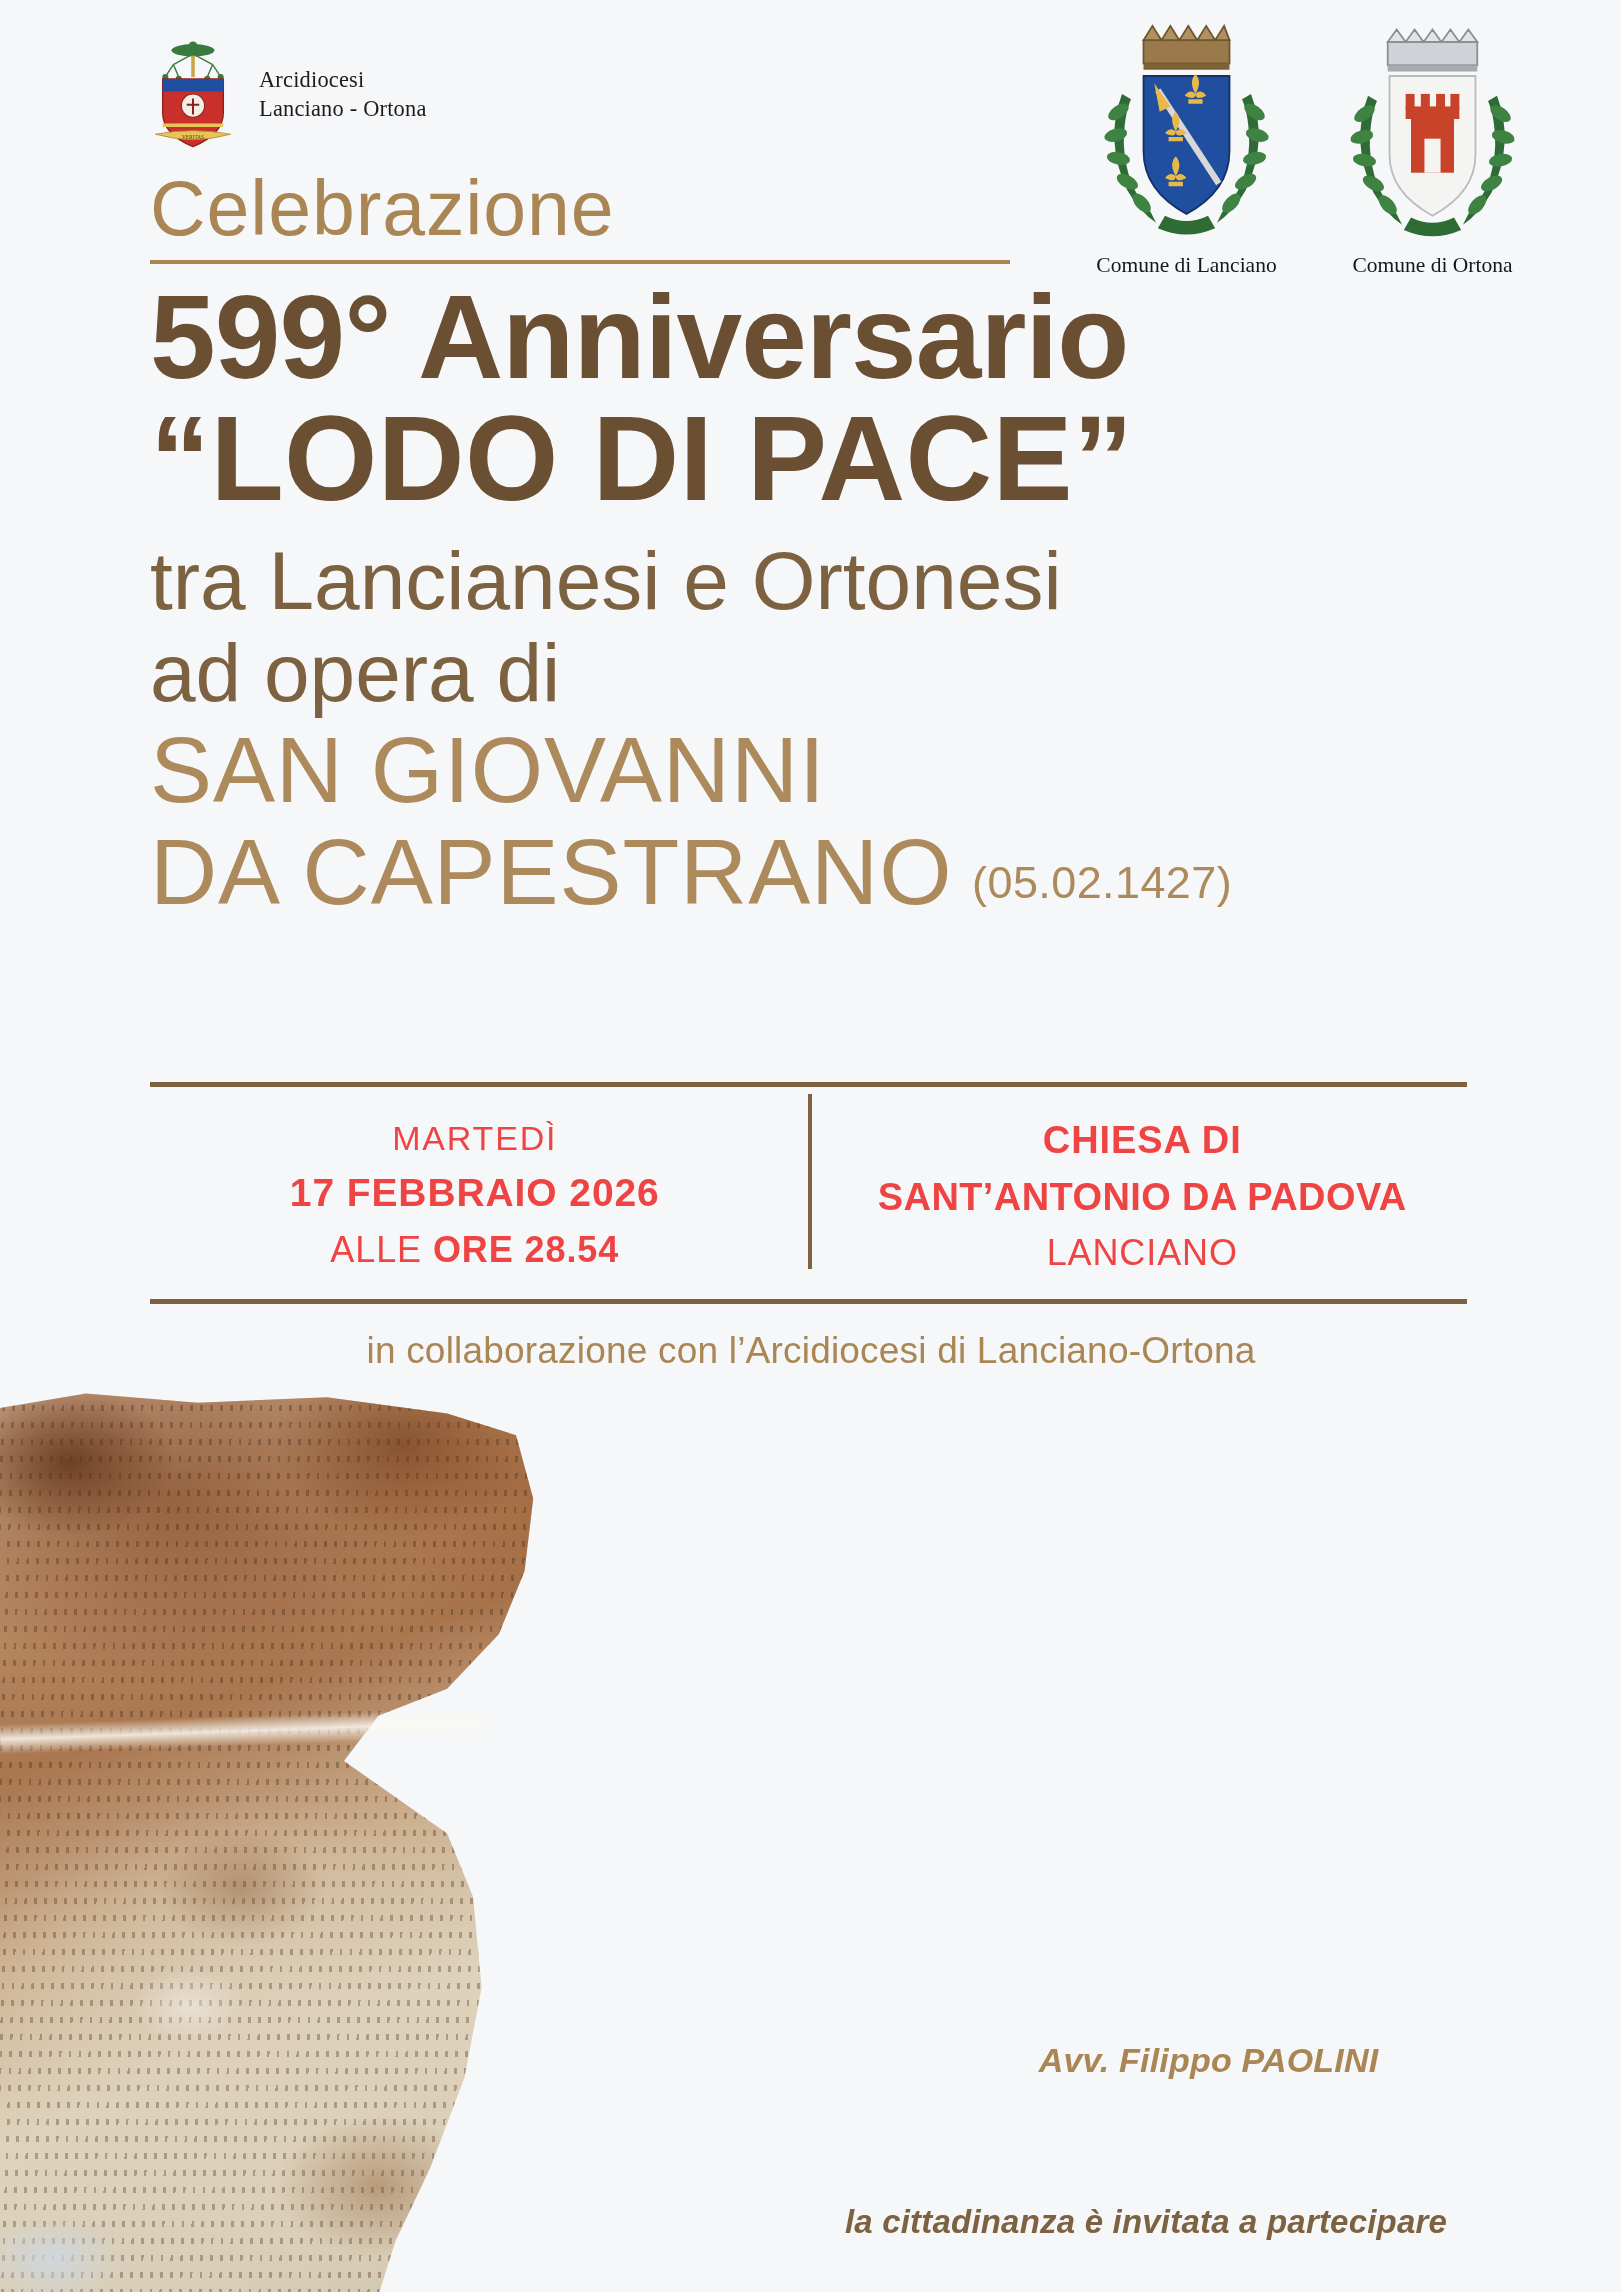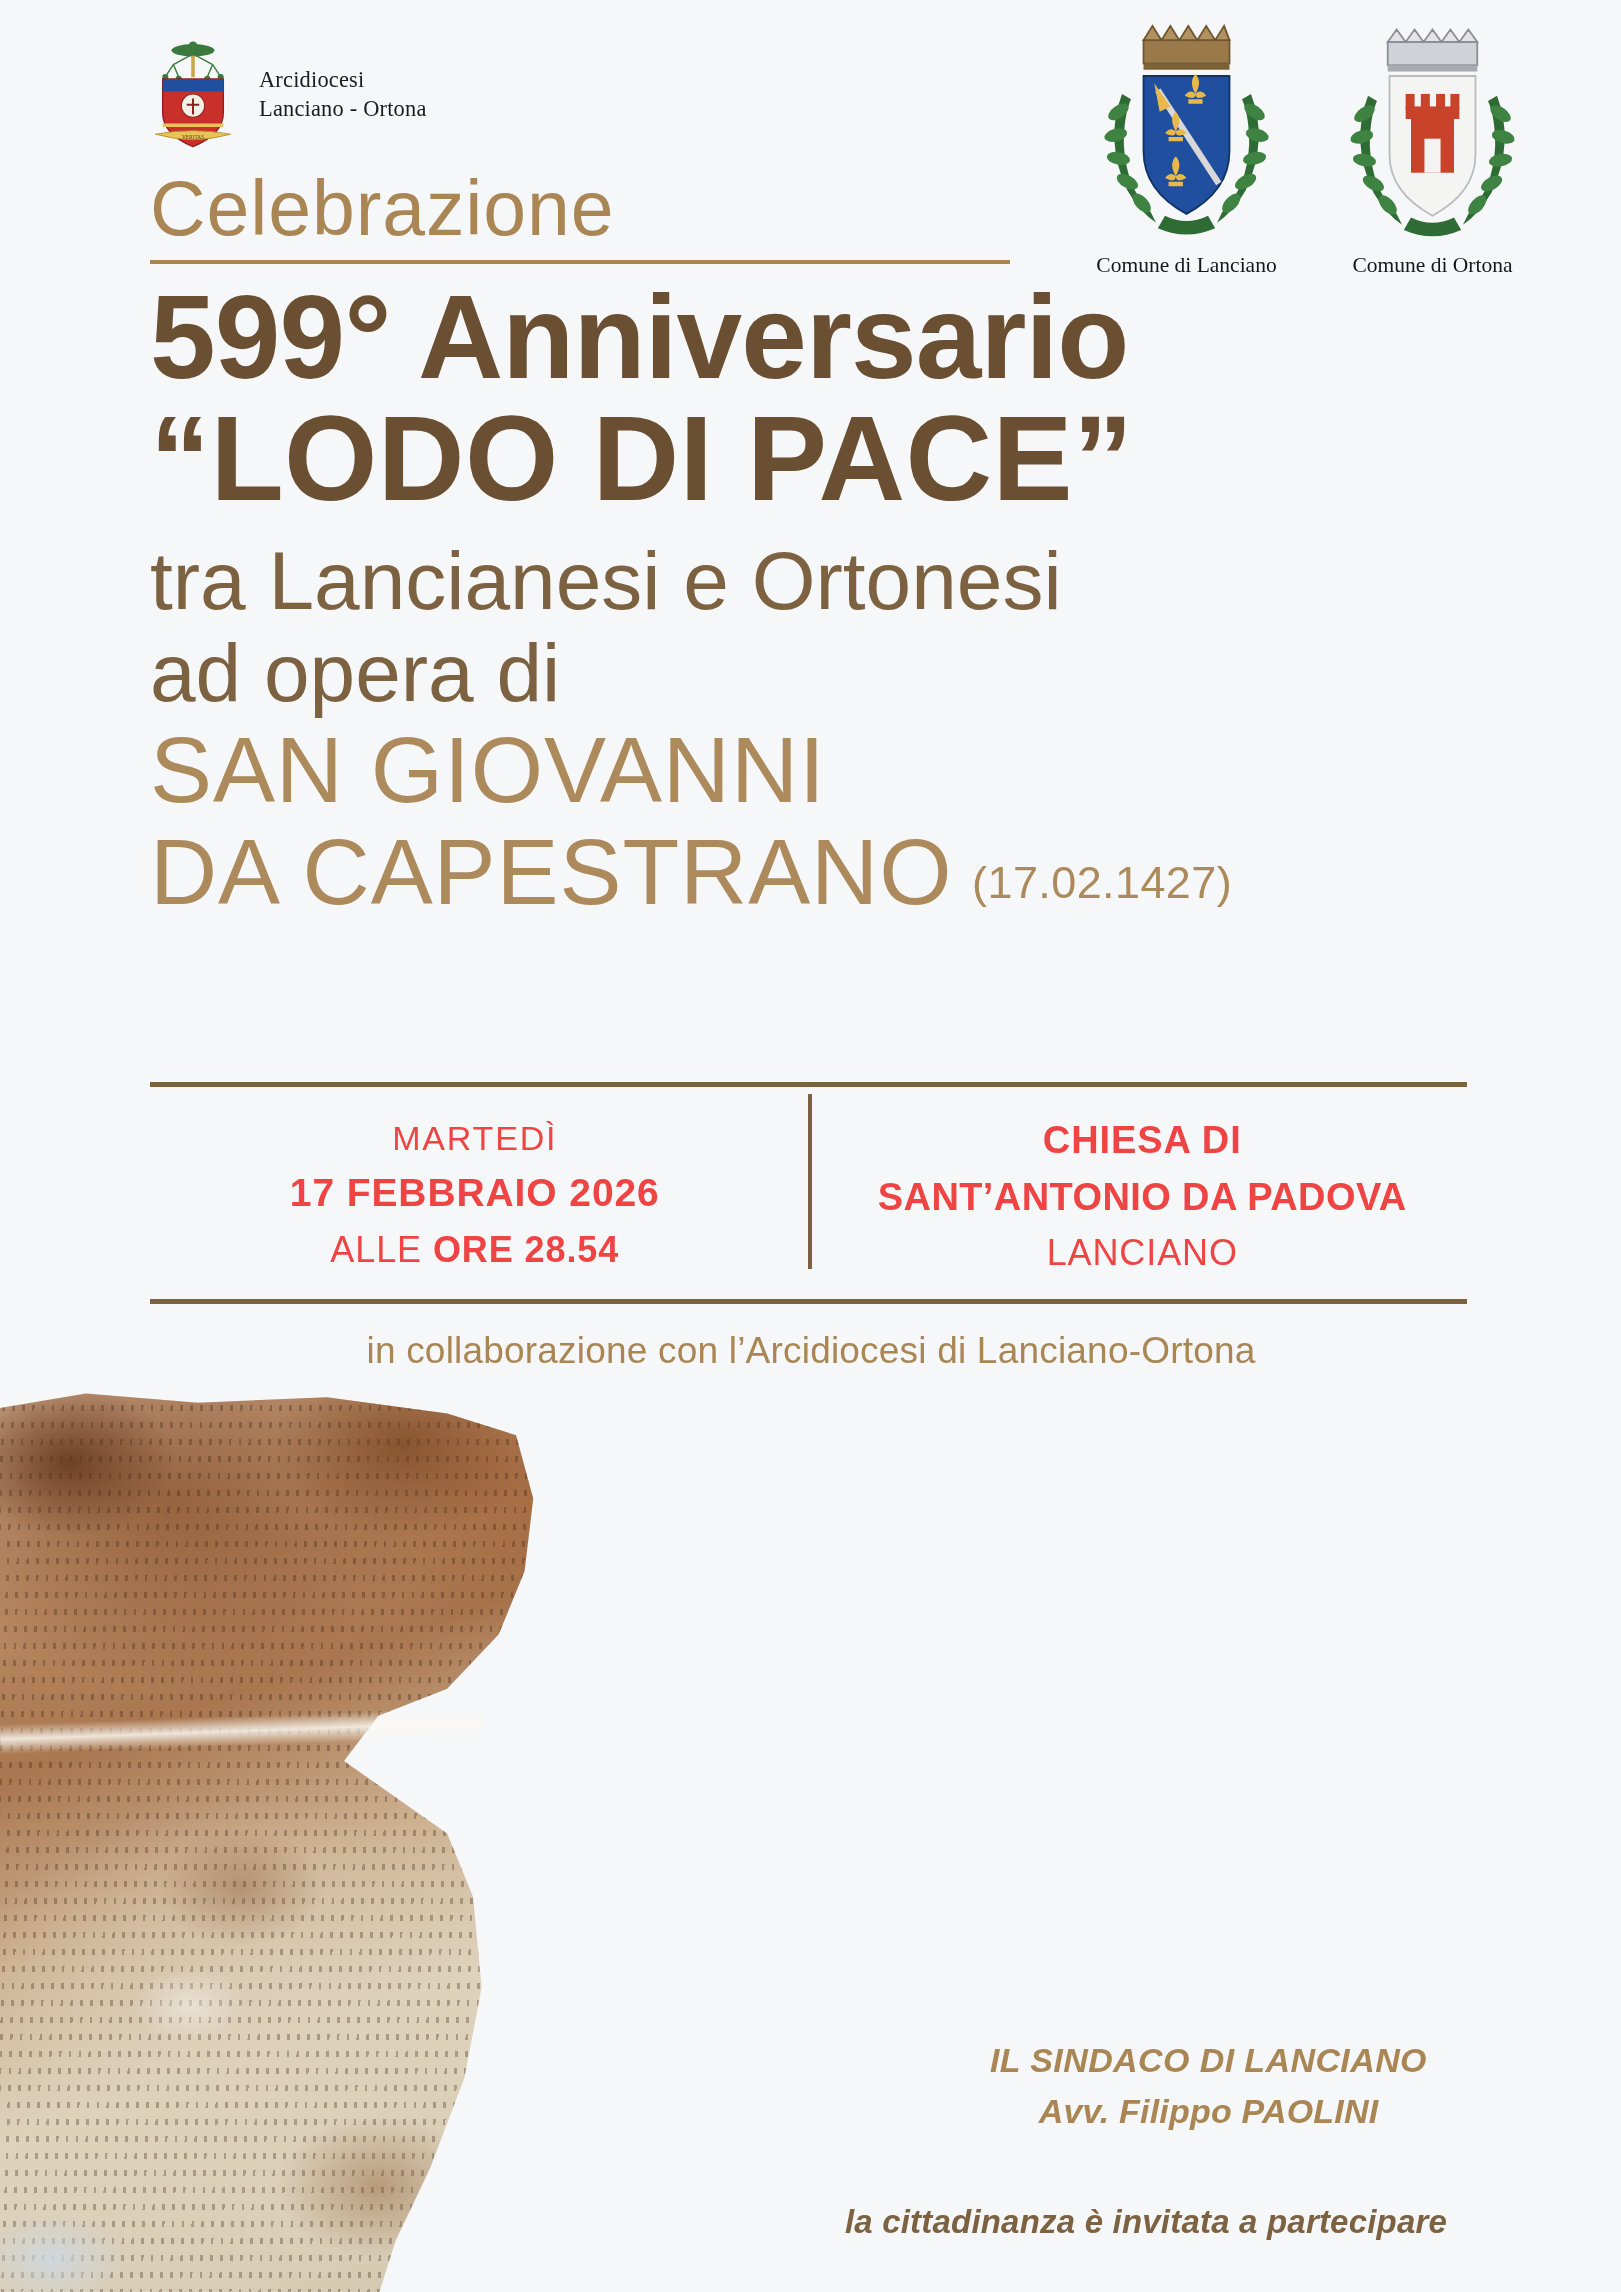--- a/index.html
+++ b/index.html
@@ -496,21 +496,21 @@
   <div class="title-area">
     <div class="celebrazione">Celebrazione</div>
     <div class="rule-top"></div>
     <div class="anniversario">599° Anniversario</div>
     <div class="lodo">“LODO DI PACE”</div>
     <div class="tra-lanc">tra Lancianesi e Ortonesi</div>
     <div class="ad-opera">ad opera di</div>
     <div class="san-giovanni">SAN GIOVANNI</div>
     <div class="da-capestrano-row">
       <div class="da-capestrano">DA CAPESTRANO</div>
-      <div class="date-paren">(17.02.1427)</div>
+      <div class="date-paren">(05.02.1427)</div>
     </div>
   </div>
 
   <div class="info-band">
     <div class="band-rule"></div>
     <div class="band-inner">
       <div class="band-divider"></div>
       <div class="band-col left">
         <div class="band-l1">MARTEDÌ</div>
         <div class="band-l2">17 FEBBRAIO 2026</div>
@@ -529,20 +529,19 @@
 
   <div class="parchment">
     <div class="p-base"></div>
     <div class="p-texture"></div>
     <div class="p-stain"></div>
     <div class="p-fold"></div>
   </div>
 
 
   <div class="sig sig-lanciano">
-    <div class="role">IL SINDACO DI LANCIANO</div>
     <div class="name">Avv. Filippo PAOLINI</div>
   </div>
 
   <div class="closing">la cittadinanza è invitata a partecipare</div>
 
 </div>
 
 
 </body></html>

